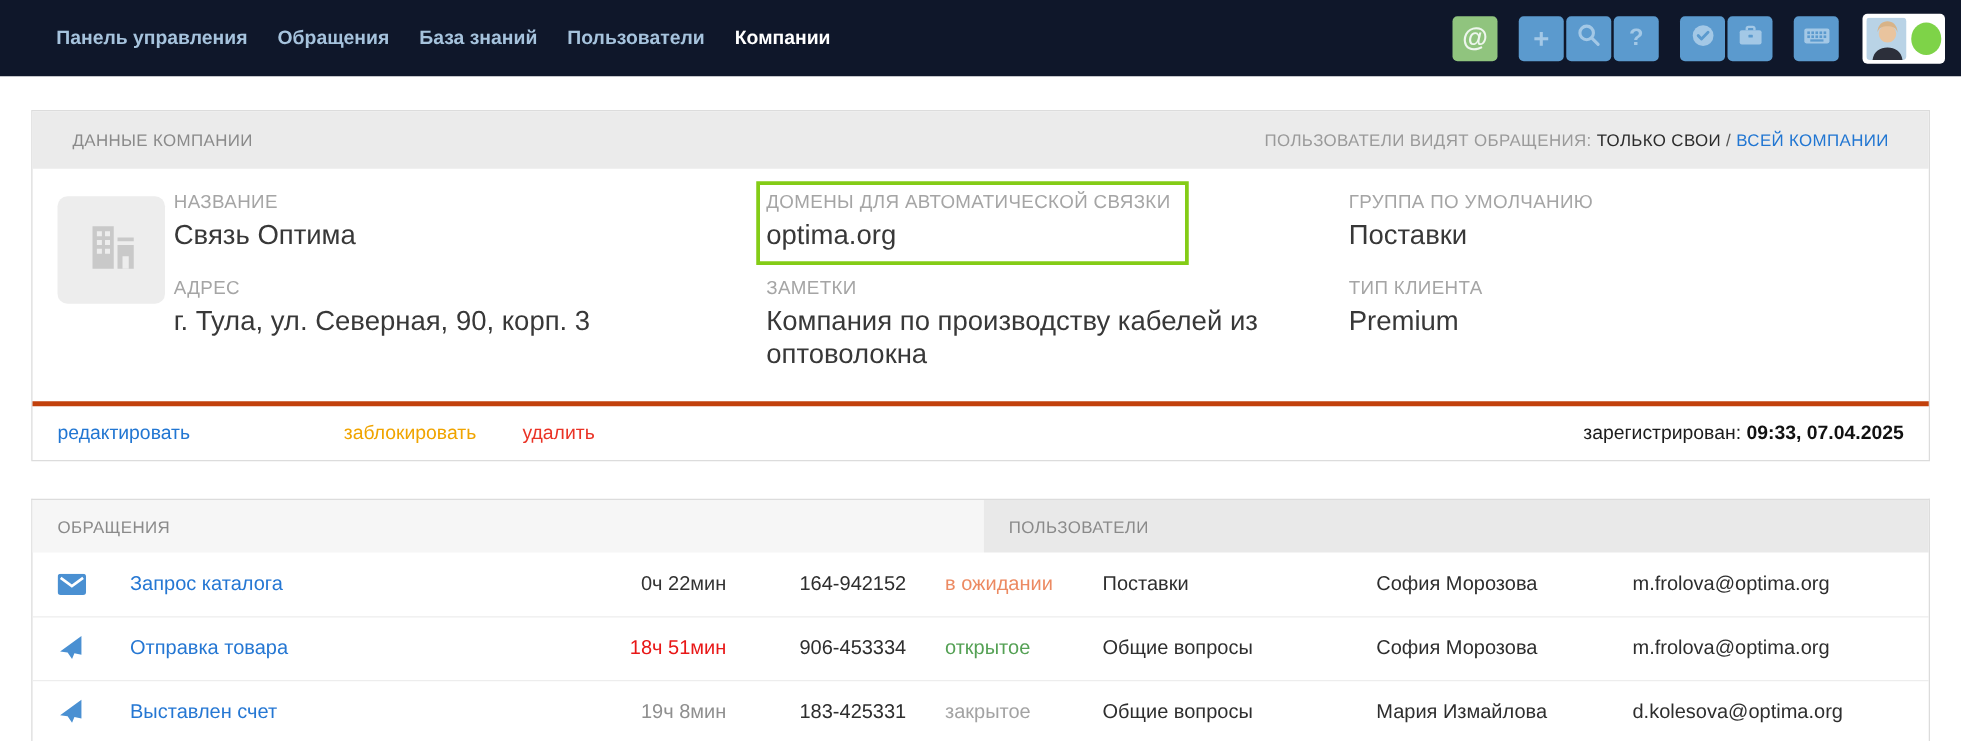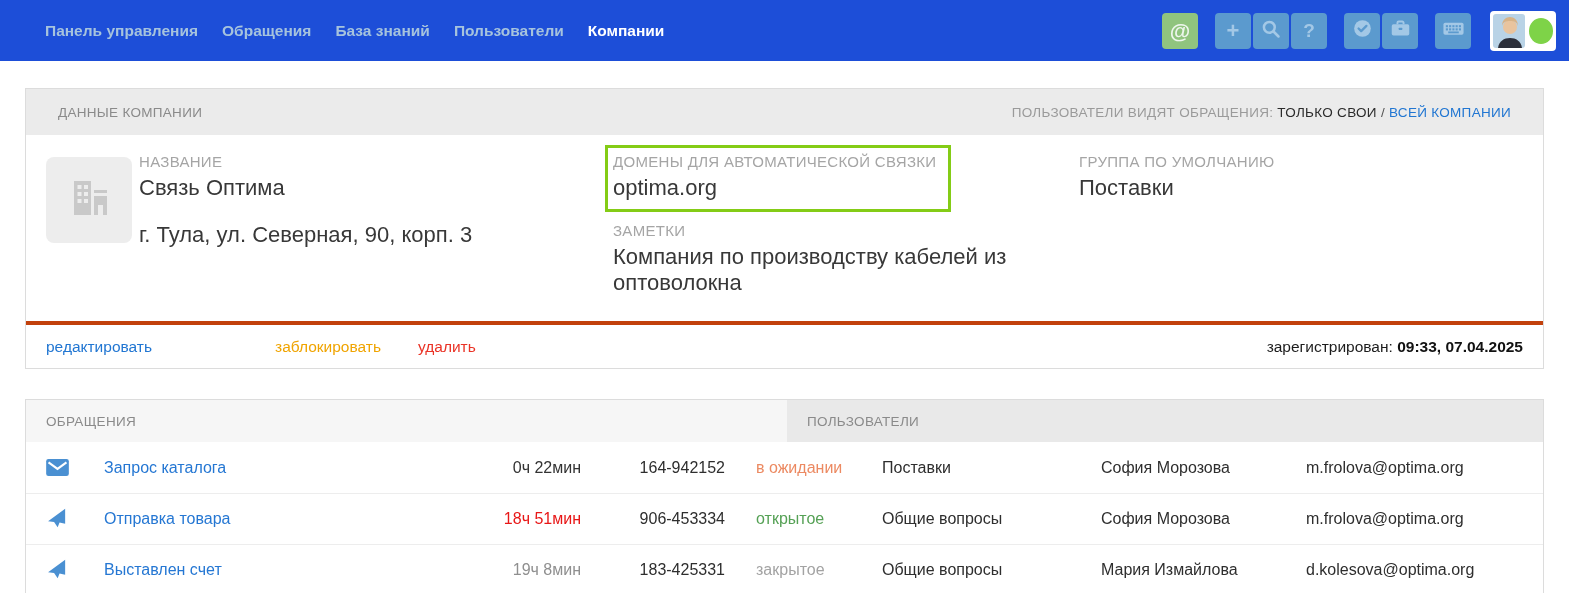--- a/index.html
+++ b/index.html
@@ -1,20 +1,20 @@
 <!DOCTYPE html>
 <html><head>
 <meta charset="utf-8">
 <style>
   * { box-sizing: border-box; margin: 0; padding: 0; }
   html,body { width:1569px; height:593px; overflow:hidden; background:#fff;
     font-family:"Liberation Sans", sans-serif; }
 
   
-  .navbar { height:61px; background:#1d4ed8; display:flex; align-items:center;
+  .navbar { height:61px; background:#0f172a; display:flex; align-items:center;
     padding:0 13px 0 45px; }
   .nav-items { display:flex; gap:24px; align-items:center; }
   .nav-item { font-size:15.5px; font-weight:700; color:#a6c3dd; cursor:pointer;
     white-space:nowrap; }
   .nav-item.active { color:#ffffff; }
   .nav-right { margin-left:auto; display:flex; align-items:center; }
   .ibtn { width:36px; height:36px; border-radius:4px; background:#5b9ace;
     display:flex; align-items:center; justify-content:center; flex:0 0 auto; }
   .ibtn + .ibtn { margin-left:2px; }
   .ibtn.at { background:#90c47e; margin-left:0; }
@@ -206,25 +206,30 @@
         <div class="hl-box">
           <div class="f-label">ДОМЕНЫ ДЛЯ АВТОМАТИЧЕСКОЙ СВЯЗКИ</div>
           <div class="f-value">optima.org</div>
         </div>
       </div>
       <div class="field c3r1">
         <div class="f-label">ГРУППА ПО УМОЛЧАНИЮ</div>
         <div class="f-value">Поставки</div>
       </div>
       <div class="field c1r2">
+        <div class="f-label">АДРЕС</div>
         <div class="f-value">г. Тула, ул. Северная, 90, корп. 3</div>
       </div>
       <div class="field c2r2">
         <div class="f-label">ЗАМЕТКИ</div>
         <div class="f-value">Компания по производству кабелей из оптоволокна</div>
+      </div>
+      <div class="field c3r2">
+        <div class="f-label">ТИП КЛИЕНТА</div>
+        <div class="f-value">Premium</div>
       </div>
     </div>
   </div>
 
   <div class="panel-footer">
     <span class="act-edit">редактировать</span>
     <span class="act-block">заблокировать</span>
     <span class="act-del">удалить</span>
     <span class="registered">
       <span>зарегистрирован:</span>

